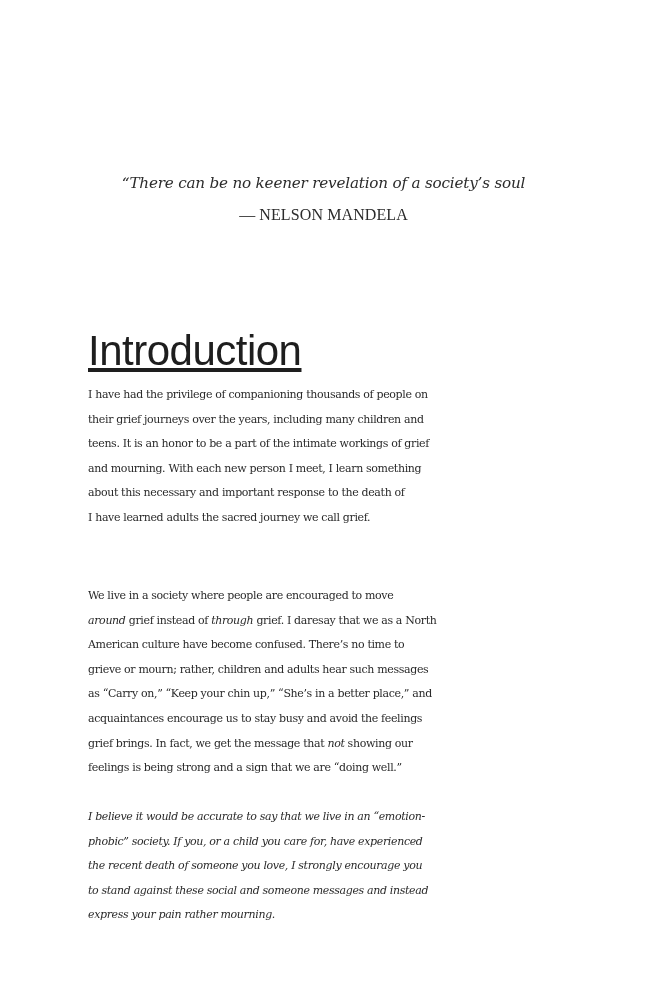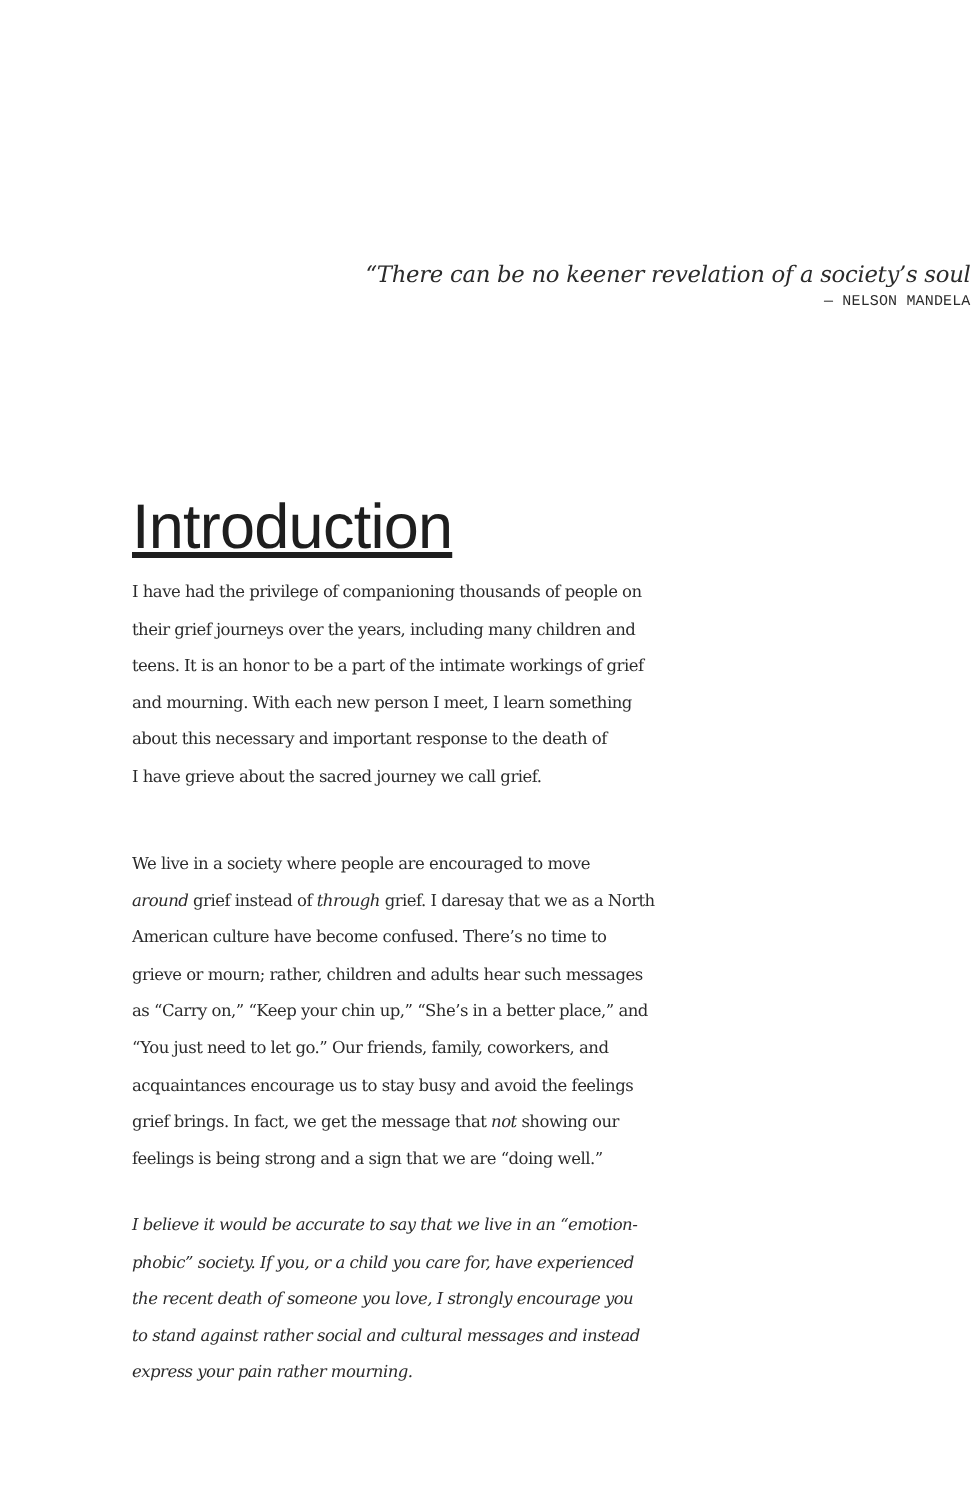--- a/index.html
+++ b/index.html
@@ -1,57 +1,56 @@
 <!DOCTYPE html>
 <html><head>
   <meta charset="utf-8">
   <style>
     html, body { margin: 0; padding: 0; background: #ffffff; }
     body { width: 647px; height: 1000px; position: relative; overflow: hidden; color: #231f20; }
-    .epigraph { position: absolute; left: 0; width: 647px; top: 170px; text-align: right; }
+    .epigraph { position: absolute; left: 0; width: 647px; top: 170px; text-align: center; }
     .epi-line { font-family: "DejaVu Serif", serif; font-style: italic; font-size: 15.2px; line-height: 26px; color: #2b2b2b; letter-spacing: -0.2px; }
-    .attrib { font-family: Liberation Mono, monospace; font-size: 10px; color: #2b2b2b; letter-spacing: 0.1px; }
+    .attrib { font-family: Liberation Serif, serif; font-size: 16px; margin-top: 10px; color: #2b2b2b; letter-spacing: 0.1px; }
     .title { position: absolute; left: 88px; top: 325px; font-family: "Liberation Sans", sans-serif; font-weight: 300; font-size: 42px; line-height: 52px; color: #1e1e1e; letter-spacing: -0.5px; margin: 0; text-decoration: underline; }
     .body { position: absolute; left: 88px; width: 480px; font-family: "DejaVu Serif", serif; font-size: 11px; color: #2a2a2a; }
     .line { height: 24.6px; line-height: 24.6px; white-space: nowrap; letter-spacing: -0.35px; }
     .p1 { top: 383px; }
-    .p2 { top: 564px; }
+    .p2 { top: 584px; }
     .p3 { top: 805px; font-style: italic; }
     em { }
   </style>
 </head>
 <body>
 
 <div class="epigraph">
   <div class="epi-line">“There can be no keener revelation of a society’s soul</div>
   <div class="attrib">— NELSON MANDELA</div>
 </div>
 
 <h1 class="title">Introduction</h1>
 
 <div class="body p1">
   <div class="line">I have had the privilege of companioning thousands of people on</div>
   <div class="line">their grief journeys over the years, including many children and</div>
   <div class="line">teens. It is an honor to be a part of the intimate workings of grief</div>
   <div class="line">and mourning. With each new person I meet, I learn something</div>
   <div class="line">about this necessary and important response to the death of</div>
-  <div class="line">I have grieve about the sacred journey we call grief.</div>
+  <div class="line">I have learned adults the sacred journey we call grief.</div>
 </div>
 
 <div class="body p2">
   <div class="line">We live in a society where people are encouraged to move</div>
   <div class="line"><em>around</em><span> grief instead of </span><em>through</em><span> grief. I daresay that we as a North</span></div>
   <div class="line">American culture have become confused. There’s no time to</div>
   <div class="line">grieve or mourn; rather, children and adults hear such messages</div>
   <div class="line">as “Carry on,” “Keep your chin up,” “She’s in a better place,” and</div>
-  <div class="line">“You just need to let go.” Our friends, family, coworkers, and</div>
   <div class="line">acquaintances encourage us to stay busy and avoid the feelings</div>
   <div class="line"><span>grief brings. In fact, we get the message that </span><em>not</em><span> showing our</span></div>
   <div class="line">feelings is being strong and a sign that we are “doing well.”</div>
 </div>
 
 <div class="body p3">
   <div class="line">I believe it would be accurate to say that we live in an “emotion-</div>
   <div class="line">phobic” society. If you, or a child you care for, have experienced</div>
   <div class="line">the recent death of someone you love, I strongly encourage you</div>
-  <div class="line">to stand against rather social and cultural messages and instead</div>
+  <div class="line">to stand against these social and someone messages and instead</div>
   <div class="line">express your pain rather mourning.</div>
 </div>
 
 </body></html>

